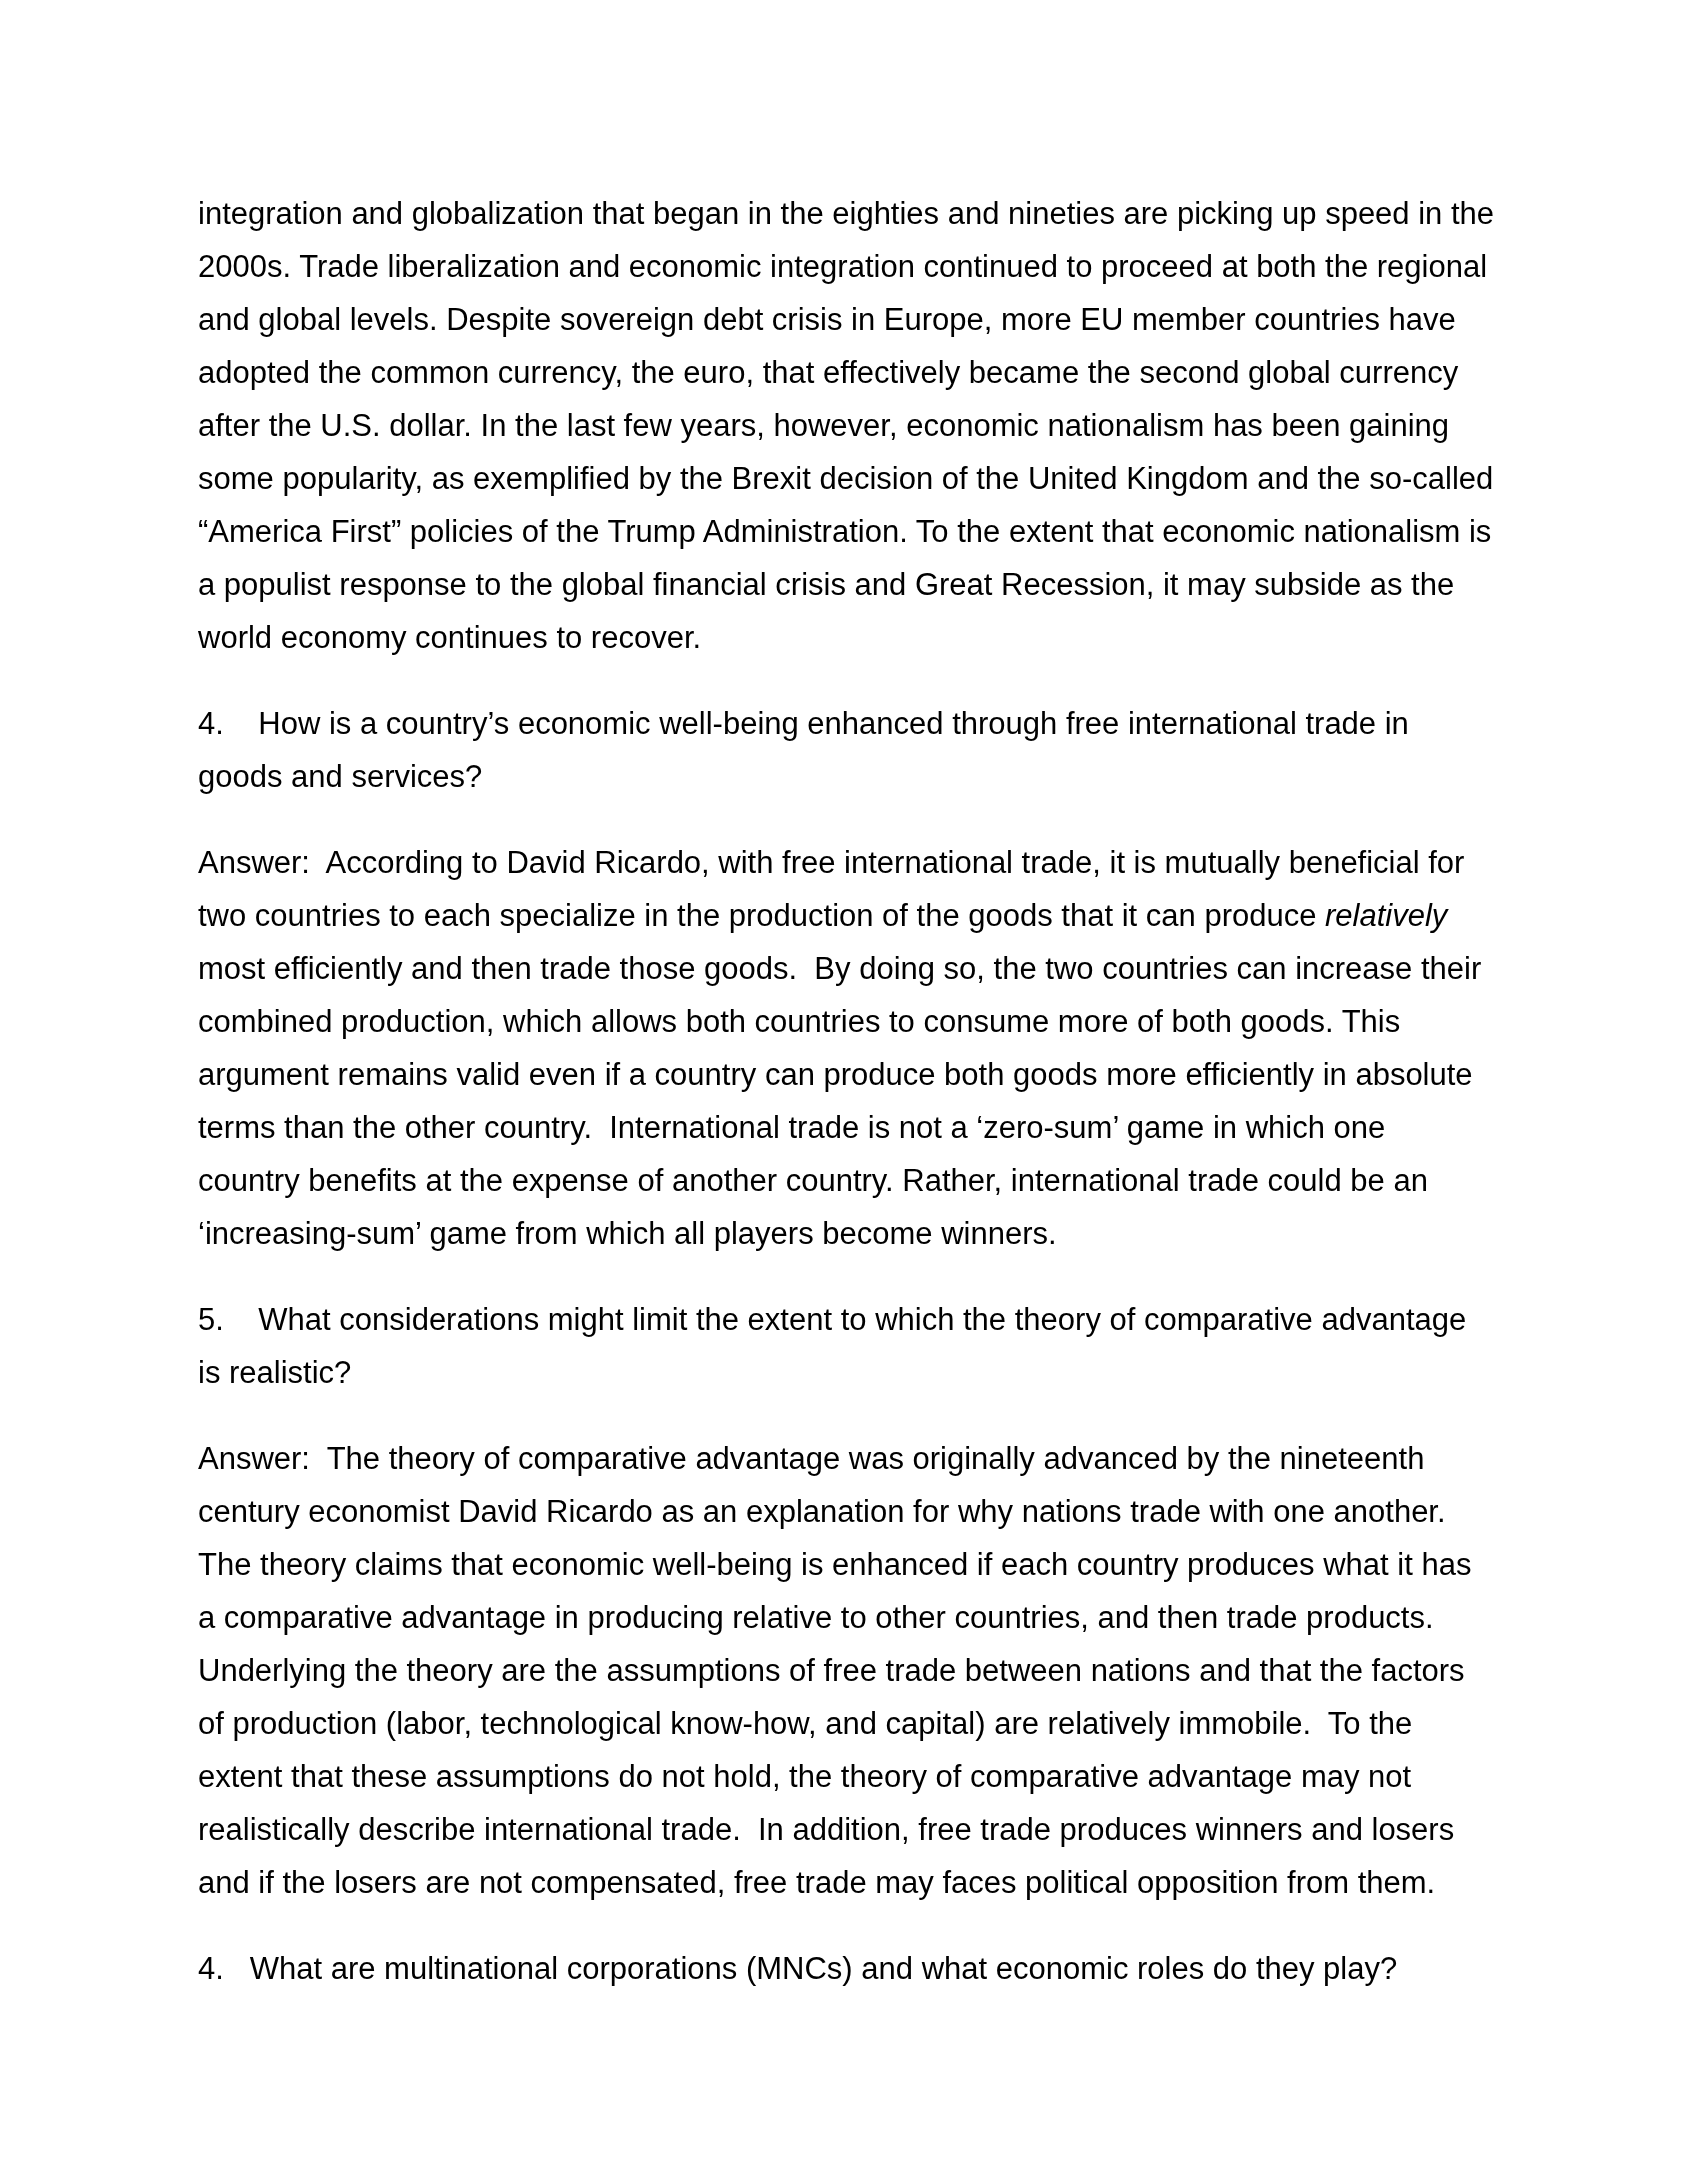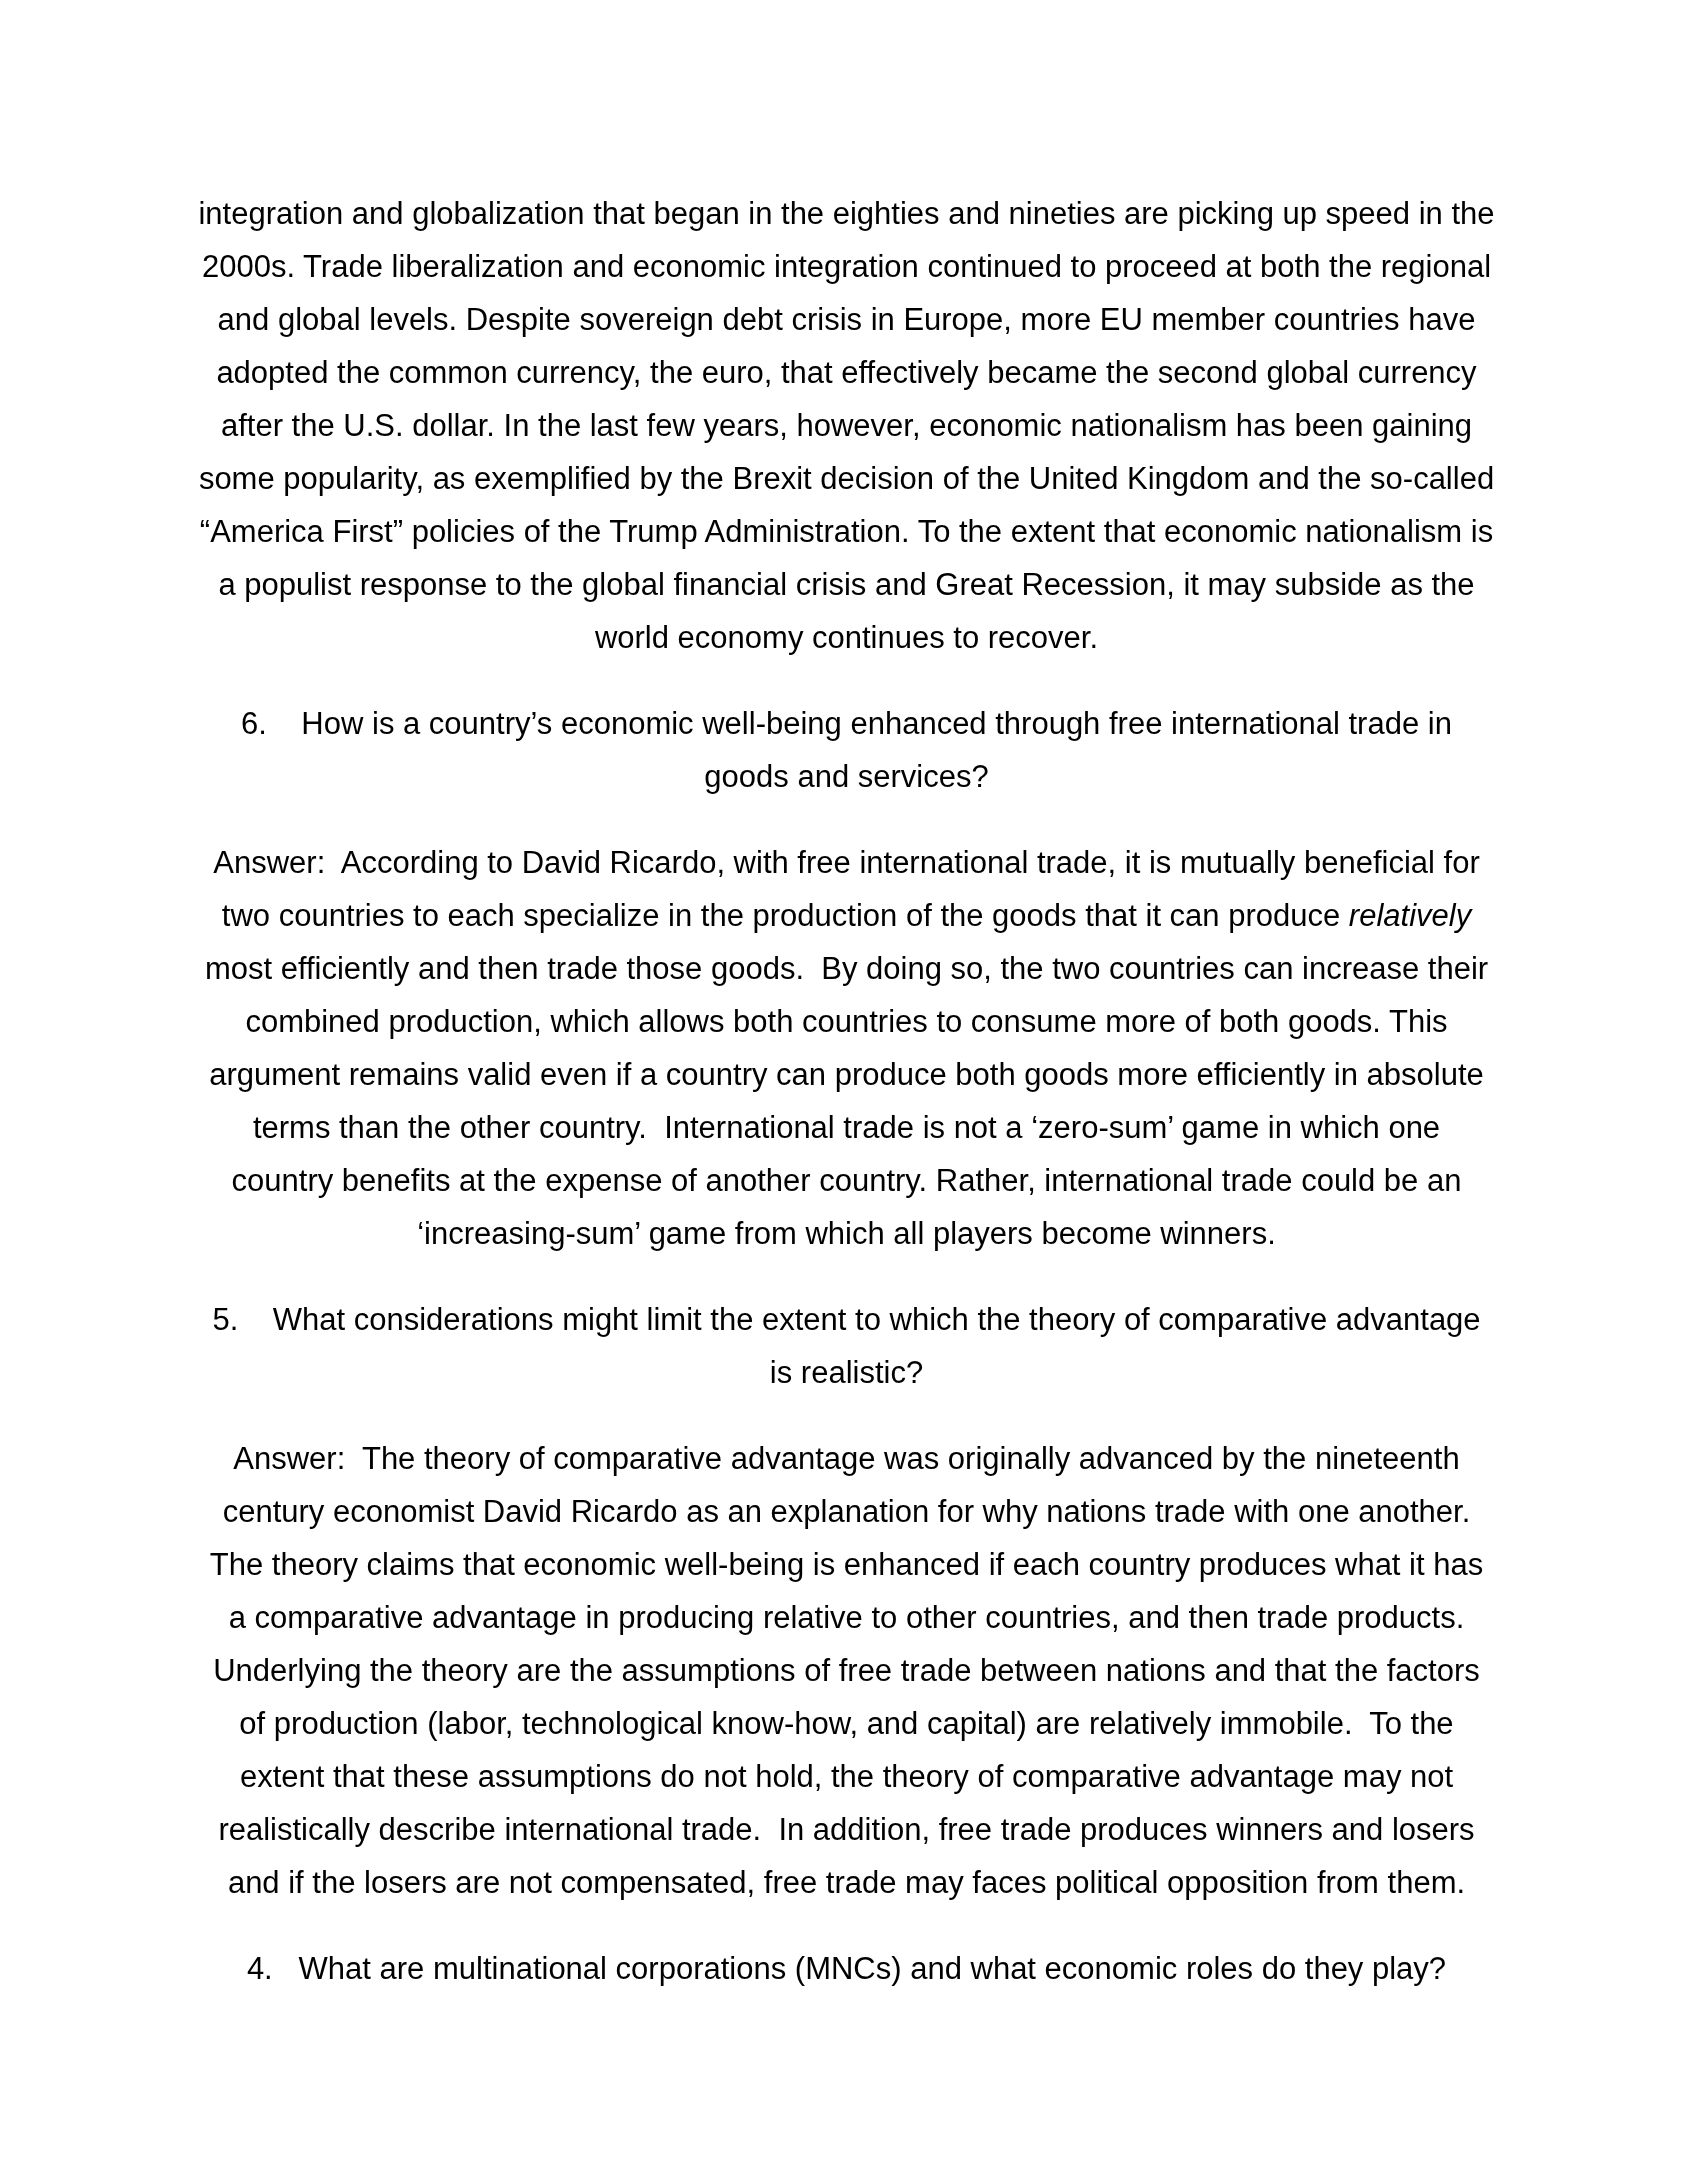--- a/index.html
+++ b/index.html
@@ -17,33 +17,33 @@
     color: #000000;
     font-family: "Liberation Sans", "DejaVu Sans", sans-serif;
     font-size: 31px;
     line-height: 53px;
     overflow: hidden;
   }
   .page p {
     margin: 0 0 33px 0;
     width: 1297px;
     white-space: pre-wrap;
-    text-align: center;
+    text-align: left;
   }
   .page em {
   }
 </style>
 </head>
 <body>
 
 <div class="page">
 
   <p>integration and globalization that began in the eighties and nineties are picking up speed in the 2000s. Trade liberalization and economic integration continued to proceed at both the regional and global levels. Despite sovereign debt crisis in Europe, more EU member countries have adopted the common currency, the euro, that effectively became the second global currency after the U.S. dollar. In the last few years, however, economic nationalism has been gaining some popularity, as exemplified by the Brexit decision of the United Kingdom and the so-called “America First” policies of the Trump Administration. To the extent that economic nationalism is a populist response to the global financial crisis and Great Recession, it may subside as the world economy continues to recover.</p>
 
-  <p>6.    How is a country’s economic well-being enhanced through free international trade in goods and services?</p>
+  <p>4.    How is a country’s economic well-being enhanced through free international trade in goods and services?</p>
 
   <p><span>Answer:  According to David Ricardo, with free international trade, it is mutually beneficial for two countries to each specialize in the production of the goods that it can produce </span><em>relatively</em><span> most efficiently and then trade those goods.  By doing so, the two countries can increase their combined production, which allows both countries to consume more of both goods. This argument remains valid even if a country can produce both goods more efficiently in absolute terms than the other country.  International trade is not a ‘zero-sum’ game in which one country benefits at the expense of another country. Rather, international trade could be an ‘increasing-sum’ game from which all players become winners.</span></p>
 
   <p>5.    What considerations might limit the extent to which the theory of comparative advantage is realistic?</p>
 
   <p>Answer:  The theory of comparative advantage was originally advanced by the nineteenth century economist David Ricardo as an explanation for why nations trade with one another.  The theory claims that economic well-being is enhanced if each country produces what it has a comparative advantage in producing relative to other countries, and then trade products.  Underlying the theory are the assumptions of free trade between nations and that the factors of production (labor, technological know-how, and capital) are relatively immobile.  To the extent that these assumptions do not hold, the theory of comparative advantage may not realistically describe international trade.  In addition, free trade produces winners and losers and if the losers are not compensated, free trade may faces political opposition from them.</p>
 
   <p>4.   What are multinational corporations (MNCs) and what economic roles do they play?</p>
 
 </div>

